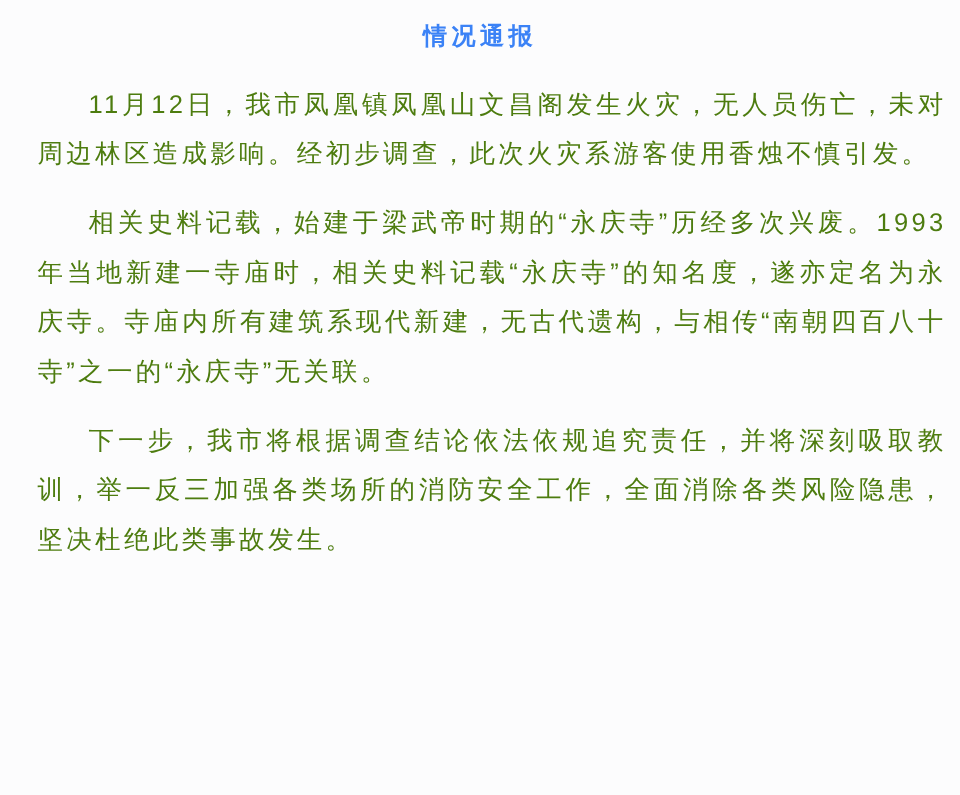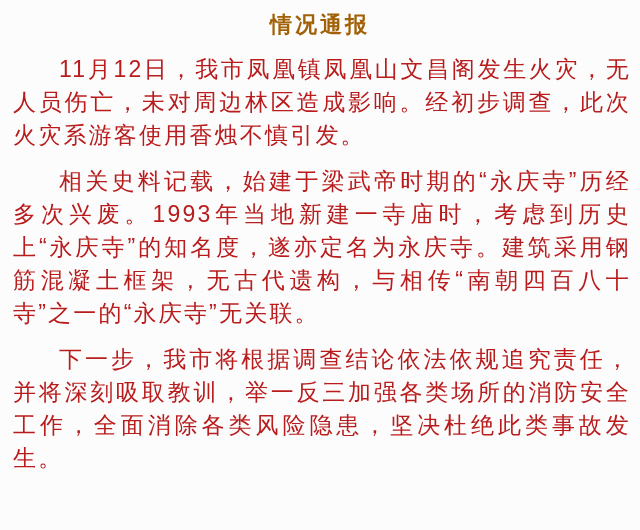--- a/index.html
+++ b/index.html
@@ -13,43 +13,43 @@
     height: 530px;
     box-sizing: border-box;
     background: #fcfcfd;
     font-family: "Liberation Sans", sans-serif;
     color: #3e3e42;
     padding: 13px 9px 10px 9px;
     overflow: hidden;
   }
   .notice-title {
     text-align: center;
-    font-size: 22px;
+    font-size: 16px;
     font-weight: bold;
     letter-spacing: 3px;
-    color: #a16207;
+    color: #3b82f6;
     margin: 0 0 16px 0;
     line-height: 24px;
   }
   .notice-body p {
-    margin: 0 0 13px 4px;
-    font-size: 23px;
+    margin: 0 0 13px 16px;
+    font-size: 17px;
     line-height: 33px;
     letter-spacing: 2.2px;
     text-indent: 2em;
     text-align: justify;
     text-justify: inter-ideograph;
-    color: #b91c1c;
+    color: #4d7c0f;
   }
 </style>
 </head>
 <body>
 
 <div class="page">
   <h1 class="notice-title">情况通报</h1>
 
   <div class="notice-body">
     <p>11月12日，我市凤凰镇凤凰山文昌阁发生火灾，无人员伤亡，未对周边林区造成影响。经初步调查，此次火灾系游客使用香烛不慎引发。</p>
-    <p>相关史料记载，始建于梁武帝时期的“永庆寺”历经多次兴废。1993年当地新建一寺庙时，考虑到历史上“永庆寺”的知名度，遂亦定名为永庆寺。建筑采用钢筋混凝土框架，无古代遗构，与相传“南朝四百八十寺”之一的“永庆寺”无关联。</p>
+    <p>相关史料记载，始建于梁武帝时期的“永庆寺”历经多次兴废。1993年当地新建一寺庙时，相关史料记载“永庆寺”的知名度，遂亦定名为永庆寺。寺庙内所有建筑系现代新建，无古代遗构，与相传“南朝四百八十寺”之一的“永庆寺”无关联。</p>
     <p>下一步，我市将根据调查结论依法依规追究责任，并将深刻吸取教训，举一反三加强各类场所的消防安全工作，全面消除各类风险隐患，坚决杜绝此类事故发生。</p>
   </div>
 
 </div>
 
 </body></html>

